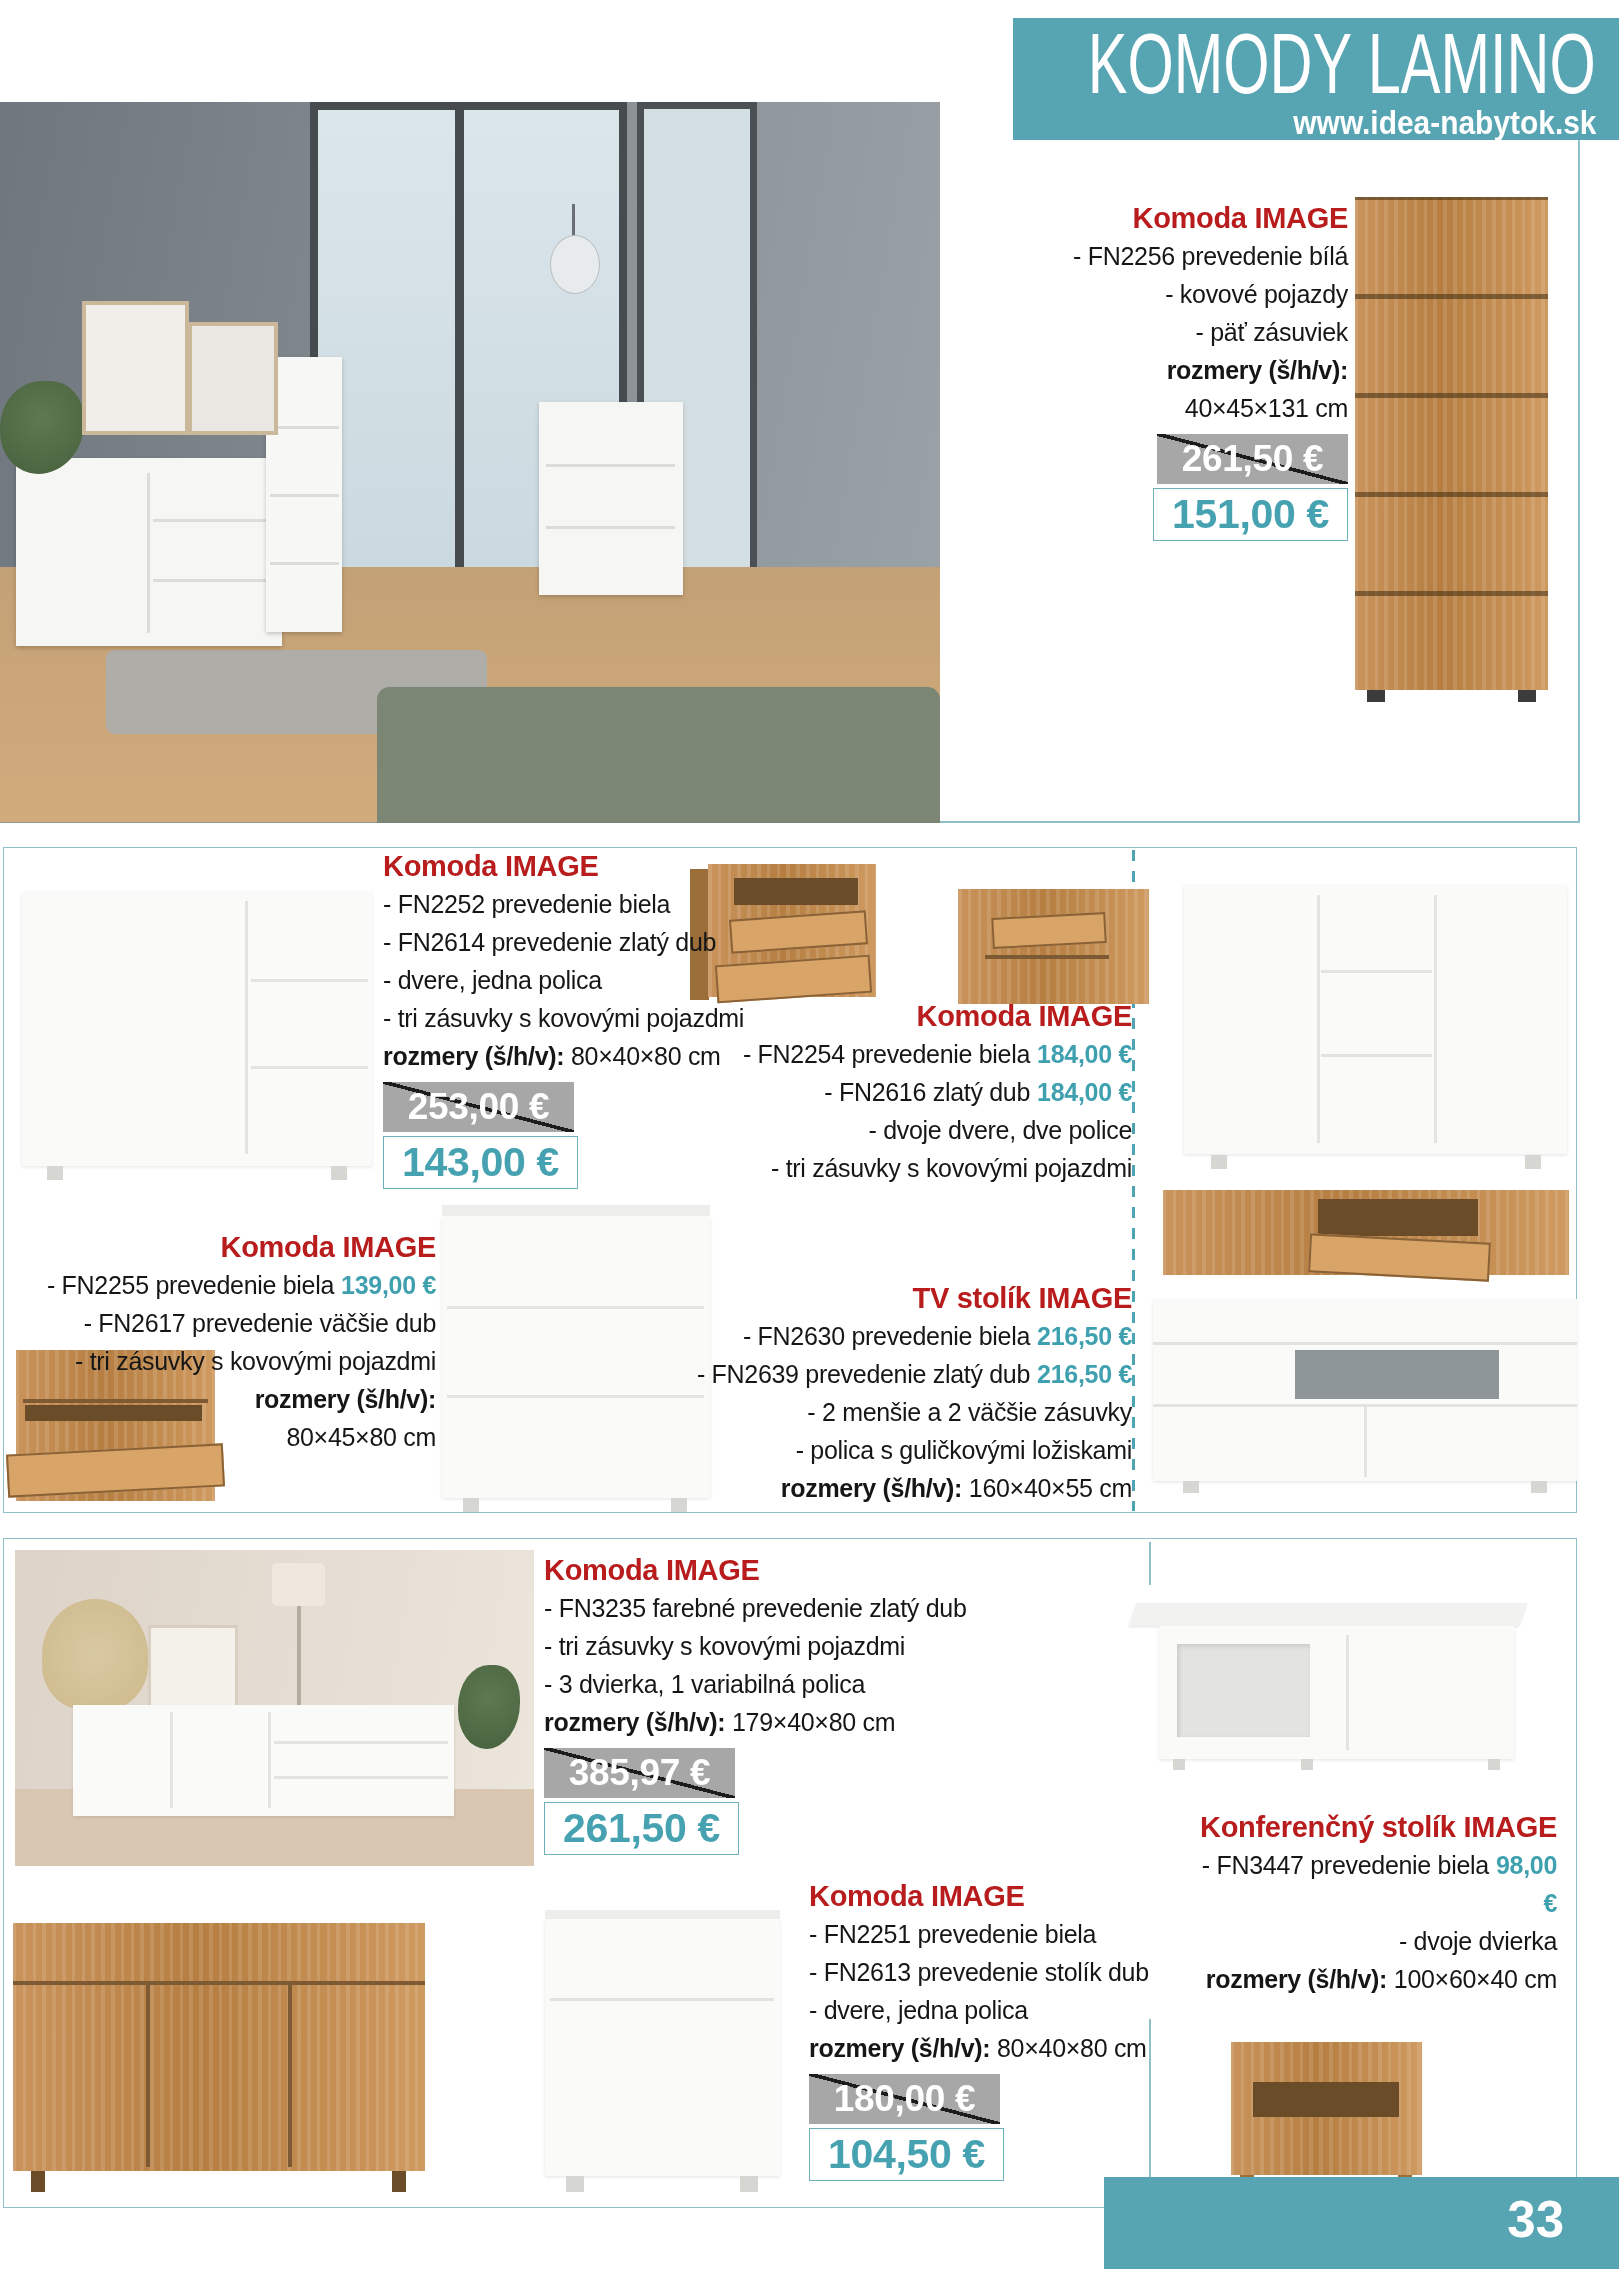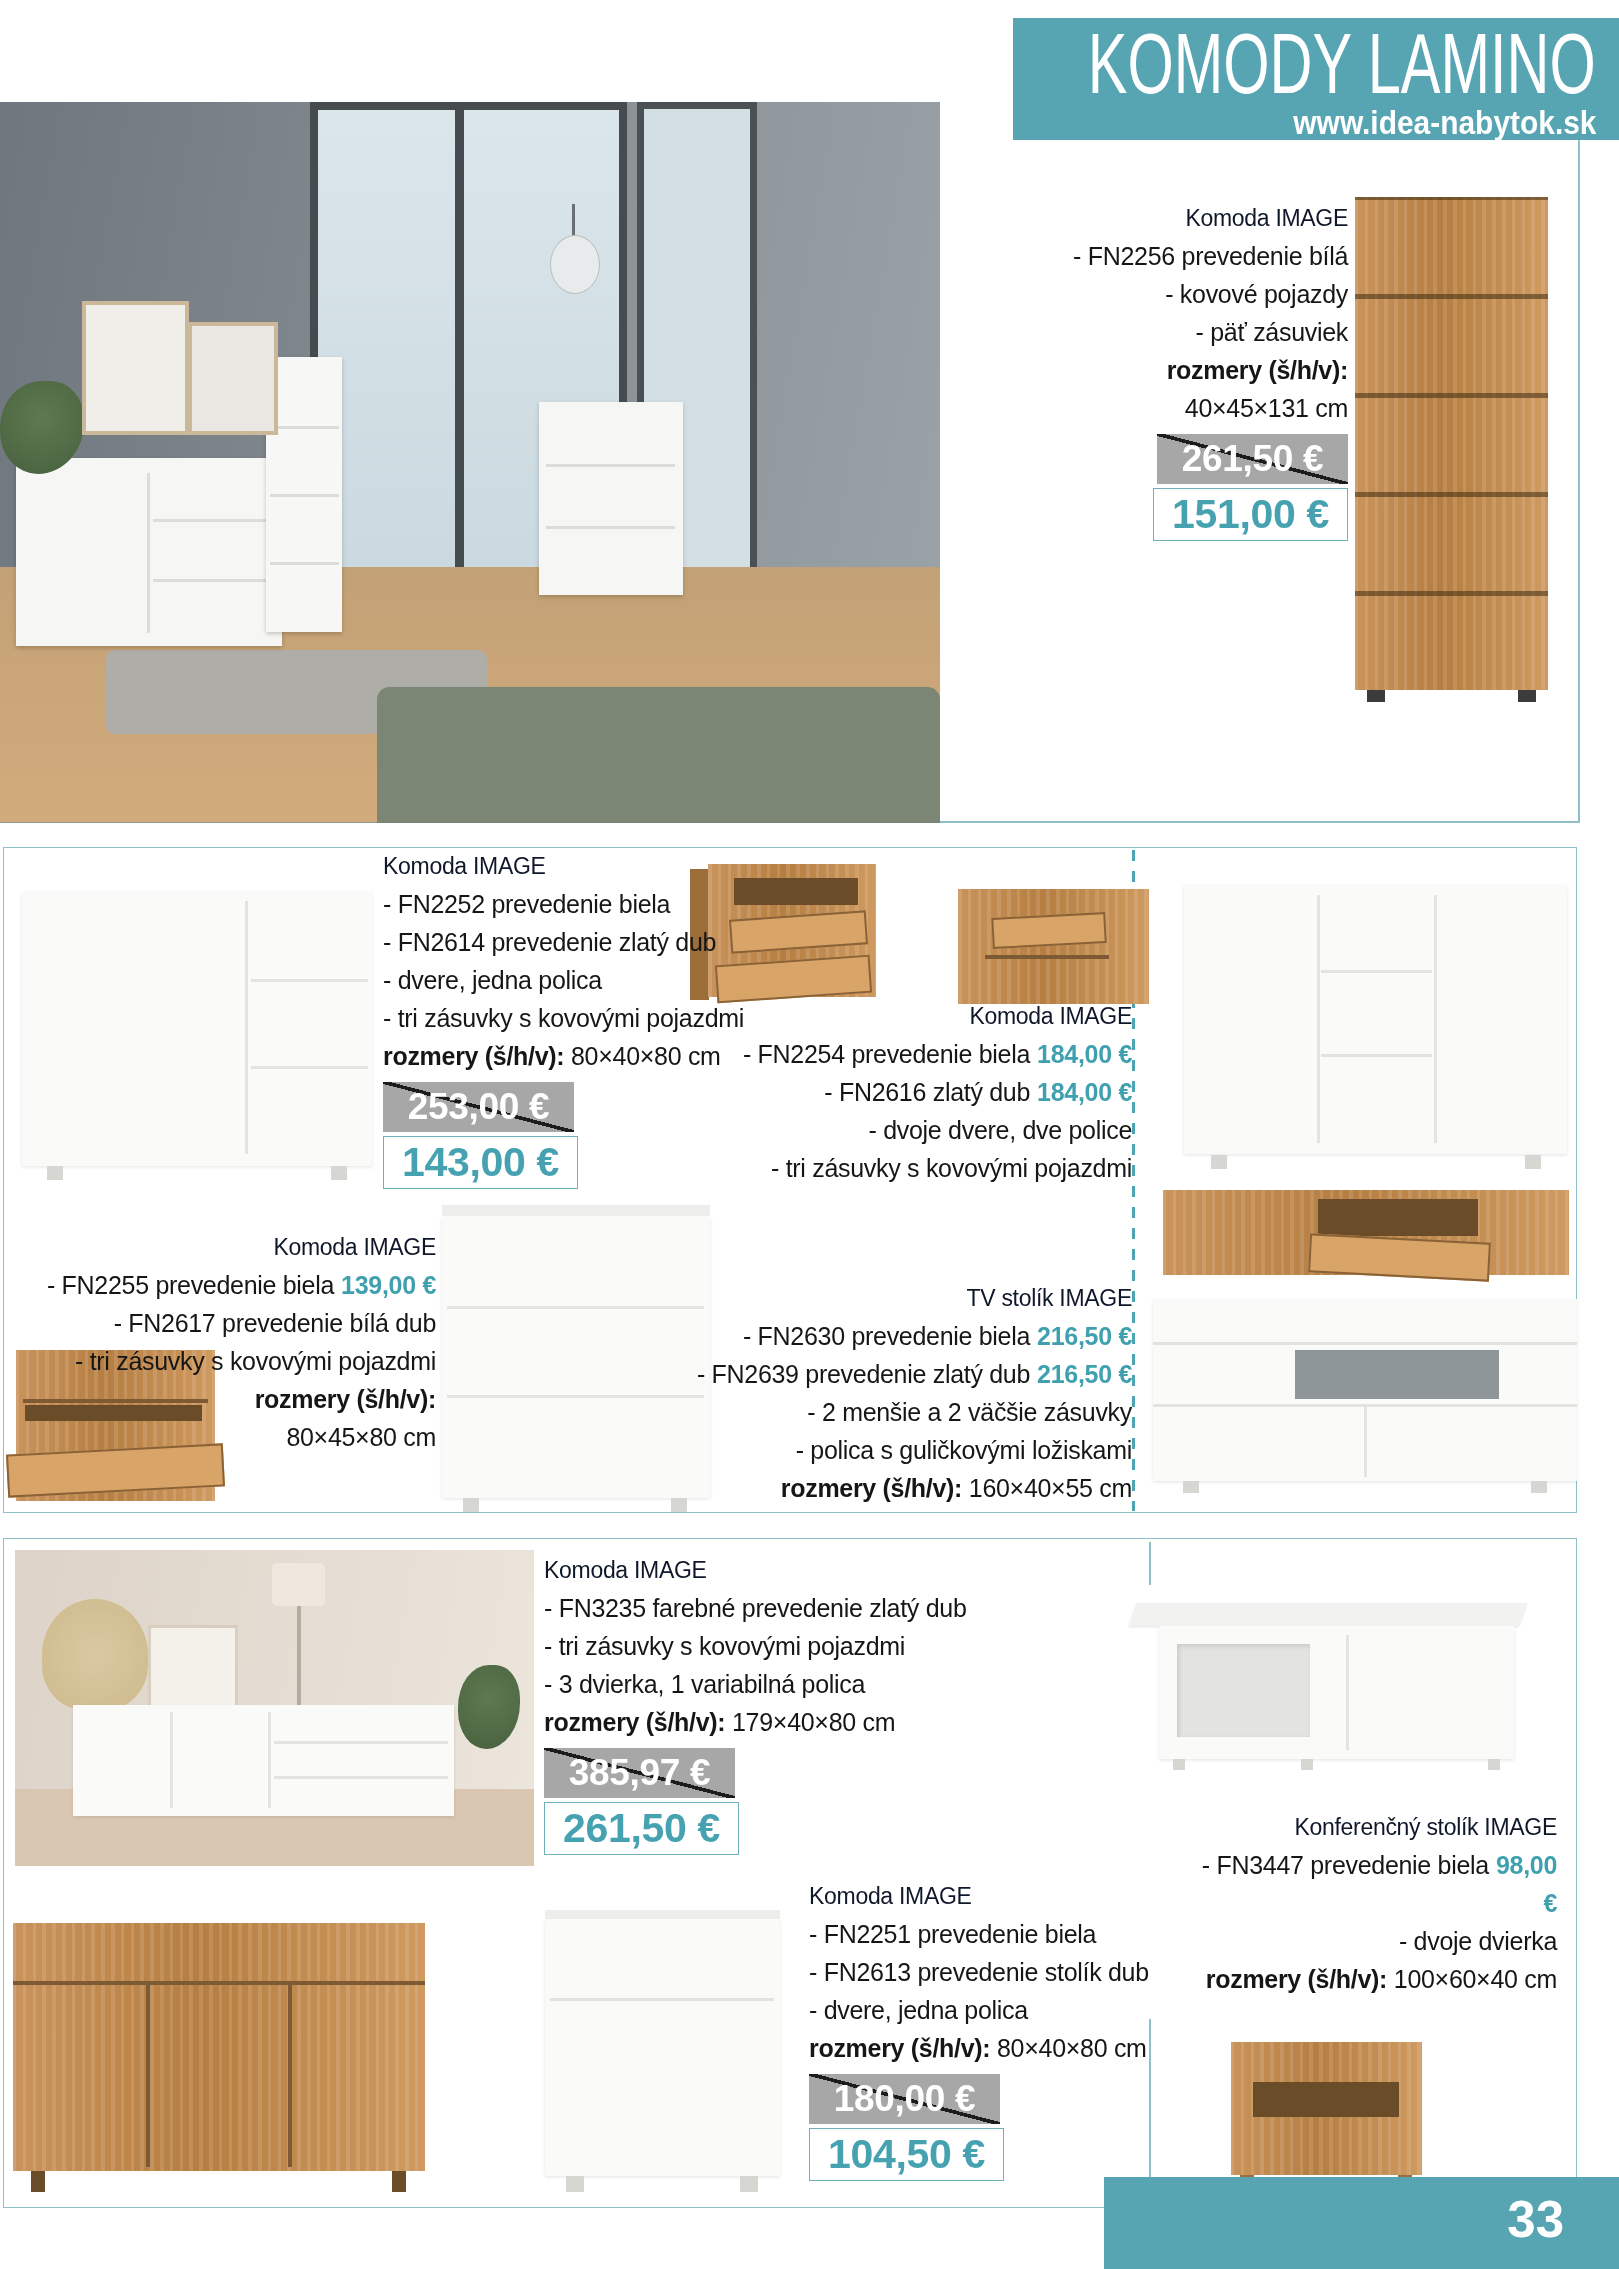--- a/index.html
+++ b/index.html
@@ -12,21 +12,21 @@
   .footer-bar{left:1104px;top:2177px;width:515px;height:110px;background:#57a4b2;z-index:6;}
   .page-num{position:absolute;right:55px;top:0;height:86px;line-height:86px;color:#fff;font-size:51px;font-weight:bold;}
   
   .frame{border:1.8px solid #8ebfca;z-index:0;}
   .line{background:#8ebfca;z-index:0;}
   .vdash{width:2.7px;background:repeating-linear-gradient(180deg,#4da4b2 0 10.6px,transparent 10.6px 21px);z-index:0;}
   .vsolid{width:1.8px;background:#8fc0cc;z-index:0;}
   
   .prod{z-index:3;color:#161616;letter-spacing:-0.3px;}
   .prod.align-right{text-align:right;}
-  .ptitle{font-size:23px;font-weight:normal;color:#0f172a;line-height:37px;}
+  .ptitle{font-size:29px;font-weight:bold;color:#b91c1c;line-height:37px;}
   .pline{font-size:25px;line-height:38px;}
   .pline .price{color:#3fa0af;font-weight:bold;margin-left:7px;}
   .b{font-weight:bold;}
   .oldprice{width:191px;height:50px;line-height:50px;font-size:37px;font-weight:bold;color:#fff;text-align:center;margin-top:7px;background-color:#a7a7a7;background-image:linear-gradient(to top right,transparent calc(50% - 1.8px),#1c1c1c calc(50% - 1.8px) calc(50% + 1.8px),transparent calc(50% + 1.8px));}
   .newprice{width:193px;height:51px;line-height:51px;font-size:41px;font-weight:bold;color:#46a2b1;text-align:center;background:#fff;border:1.8px solid #6fb0bd;margin-top:3.5px;}
   .align-right .oldprice,.align-right .newprice{margin-left:auto;}
   
   .photo{position:absolute;z-index:1;}
   .photo div{position:absolute;}
   .wood{background:repeating-linear-gradient(90deg,rgba(255,255,255,.12) 0 3.5px,rgba(0,0,0,0) 3.5px 9.8px),linear-gradient(90deg,#c9935b,#b67e41 45%,#cf9a60);}
@@ -219,21 +219,21 @@
   <div class="pline"><span>- dvere, jedna polica</span></div>
   <div class="pline"><span>- tri zásuvky s kovovými pojazdmi</span></div>
   <div class="pline"><span class="b">rozmery (š/h/v):</span> <span>80×40×80 cm</span></div>
   <div class="oldprice">253,00 €</div>
   <div class="newprice">143,00 €</div>
 </div>
 
 <div class="abs prod align-right" style="left:35px;top:1229px;width:401px;">
   <div class="ptitle">Komoda IMAGE</div>
   <div class="pline"><span>- FN2255 prevedenie biela</span><span class="price">139,00 €</span></div>
-  <div class="pline"><span>- FN2617 prevedenie bílá dub</span></div>
+  <div class="pline"><span>- FN2617 prevedenie väčšie dub</span></div>
   <div class="pline"><span>- tri zásuvky s kovovými pojazdmi</span></div>
   <div class="pline b">rozmery (š/h/v):</div>
   <div class="pline">80×45×80 cm</div>
 </div>
 
 <div class="abs prod align-right" style="left:736px;top:998px;width:396px;">
   <div class="ptitle">Komoda IMAGE</div>
   <div class="pline"><span>- FN2254 prevedenie biela</span><span class="price">184,00 €</span></div>
   <div class="pline"><span>- FN2616  zlatý dub</span><span class="price">184,00 €</span></div>
   <div class="pline"><span>- dvoje dvere, dve police</span></div>

